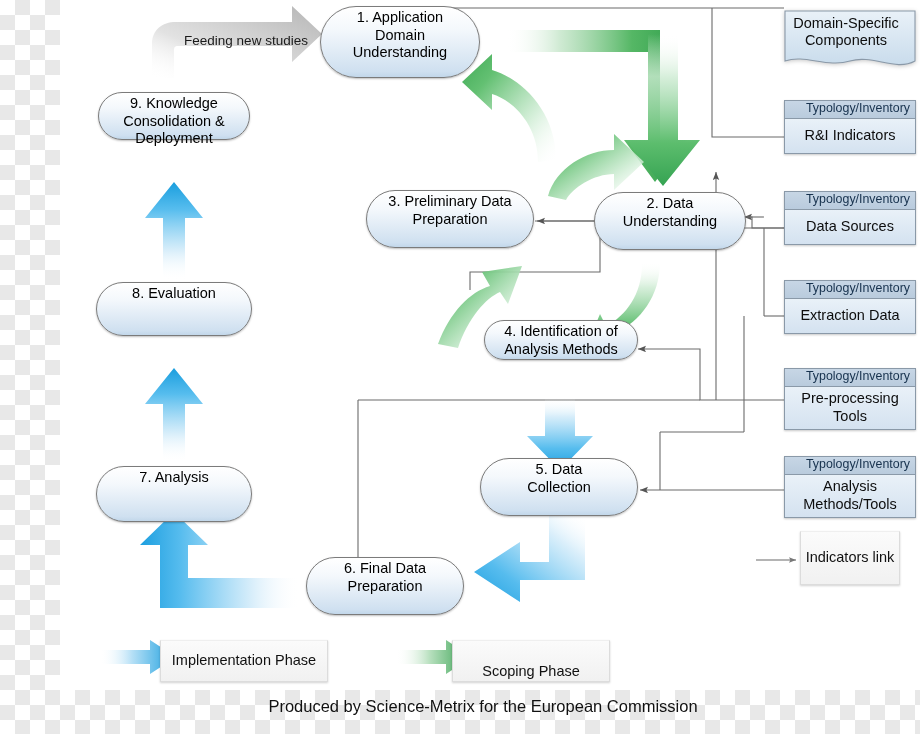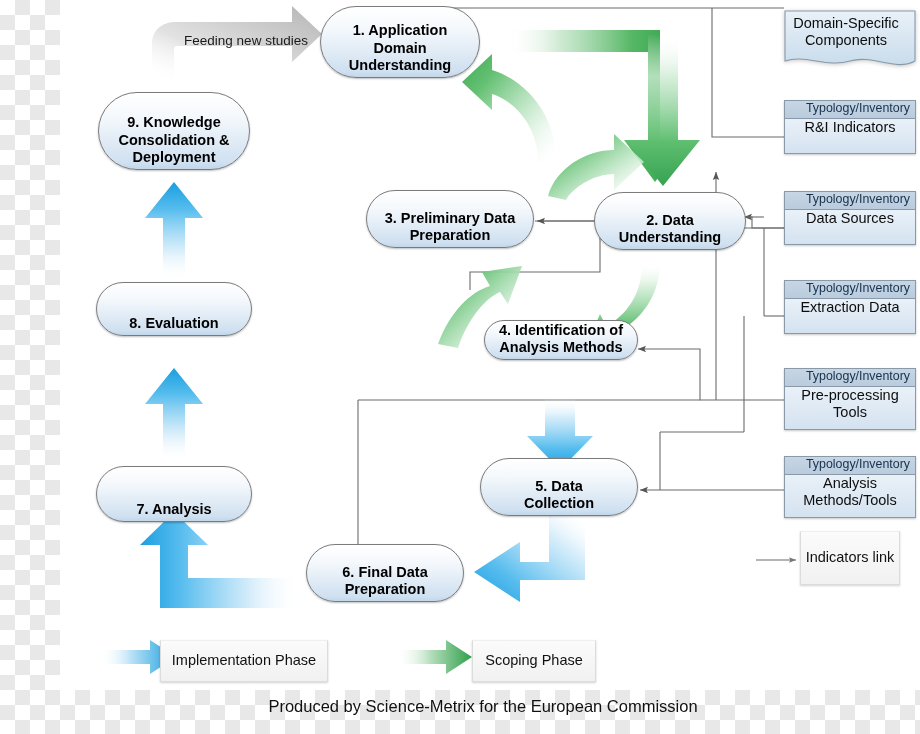--- a/index.html
+++ b/index.html
@@ -25,45 +25,44 @@
   svg.layer{position:absolute;left:0;top:0;width:920px;height:734px;overflow:visible;}
   svg.layer *{shape-rendering:geometricPrecision;}
 
   
   .node{
     position:absolute;
     border:1.2px solid #7b7b7b;
     border-radius:999px;
     background:linear-gradient(to bottom,#ffffff 0%,#f4f8fc 32%,#cfe0f0 92%,#c2d7ea 100%);
     box-shadow:0 1px 2px rgba(0,0,0,.25);
-    display:flex;align-items:flex-end;justify-content:center;text-align:center;
+    display:flex;align-items:flex-start;justify-content:center;text-align:center;
     color:#000;font-size:14.5px;line-height:1.22;
     padding:2px 6px;box-sizing:border-box;
     z-index:6;
-    font-weight:bold;
   }
   .node span{display:block;}
 
   
   .tbox{
     position:absolute;z-index:6;
     border:1.1px solid #8a99a8;
     background:linear-gradient(to bottom,#e6eef6 0%,#d2e0ee 100%);
     box-shadow:0 1px 2px rgba(0,0,0,.22);
     box-sizing:border-box;
     display:flex;flex-direction:column;
   }
   .tbox .hdr{
     font-size:12.4px;color:#16314d;text-align:center;
     border-bottom:1.1px solid #8a99a8;
     background:linear-gradient(to bottom,#c7d6e5 0%,#b9cbdd 100%);
     padding:1px 0 2px 16px;line-height:1.1;
   }
   .tbox .bdy{
-    flex:1;display:flex;justify-content:center;text-align:center;
+    flex:1;display:flex;align-items:center;justify-content:center;text-align:center;
     font-size:14.5px;color:#0d0d0d;line-height:1.2;padding:0 3px;
     background:linear-gradient(to bottom,#e9f1f8 0%,#d4e2f0 100%);
   }
 
   
   .docbox{position:absolute;z-index:6;}
   .docbox .txt{
     position:absolute;left:0;top:0;width:100%;height:72%;
     display:flex;align-items:center;justify-content:center;text-align:center;
     font-size:14.5px;color:#0d0d0d;line-height:1.22;
@@ -259,40 +258,40 @@
     </div>
   </div>
 
   <div class="node" style="left:480px;top:458px;width:158px;height:58px;">
     <div>
       <span>5. Data</span>
       <span>Collection</span>
     </div>
   </div>
 
-  <div class="node" style="left:306px;top:544px;width:158px;height:58px;">
+  <div class="node" style="left:306px;top:557px;width:158px;height:58px;">
     <div>
       <span>6. Final Data</span>
       <span>Preparation</span>
     </div>
   </div>
 
   <div class="node" style="left:96px;top:466px;width:156px;height:56px;">
     <div>
       <span>7. Analysis</span>
     </div>
   </div>
 
   <div class="node" style="left:96px;top:282px;width:156px;height:54px;">
     <div>
       <span>8. Evaluation</span>
     </div>
   </div>
 
-  <div class="node" style="left:98px;top:92px;width:152px;height:78px;">
+  <div class="node" style="left:98px;top:92px;width:152px;height:48px;">
     <div>
       <span>9. Knowledge</span>
       <span>Consolidation &amp;</span>
       <span>Deployment</span>
     </div>
   </div>
 
   <div class="docbox" style="left:784px;top:10px;width:124px;height:62px;">
     <svg width="132" height="62" viewBox="0 0 132 62" style="position:absolute;left:0;top:0;filter:drop-shadow(0 1px 2px rgba(0,0,0,.22));">
       <defs>
@@ -359,21 +358,21 @@
     </div>
   </div>
 
   <div class="pbox" style="left:160px;top:640px;width:168px;height:42px;">
     <div>
       <span>Implementation</span>
       <span>Phase</span>
     </div>
   </div>
 
-  <div class="pbox" style="left:472px;top:640px;width:124px;height:42px;">
+  <div class="pbox" style="left:452px;top:640px;width:158px;height:42px;align-items:flex-end;">
     <div>
       <span>Scoping</span>
       <span>Phase</span>
     </div>
   </div>
 
   <div class="feedlabel">Feeding new studies</div>
 
   <div class="credit">Produced by Science-Metrix for the European Commission</div>
 

